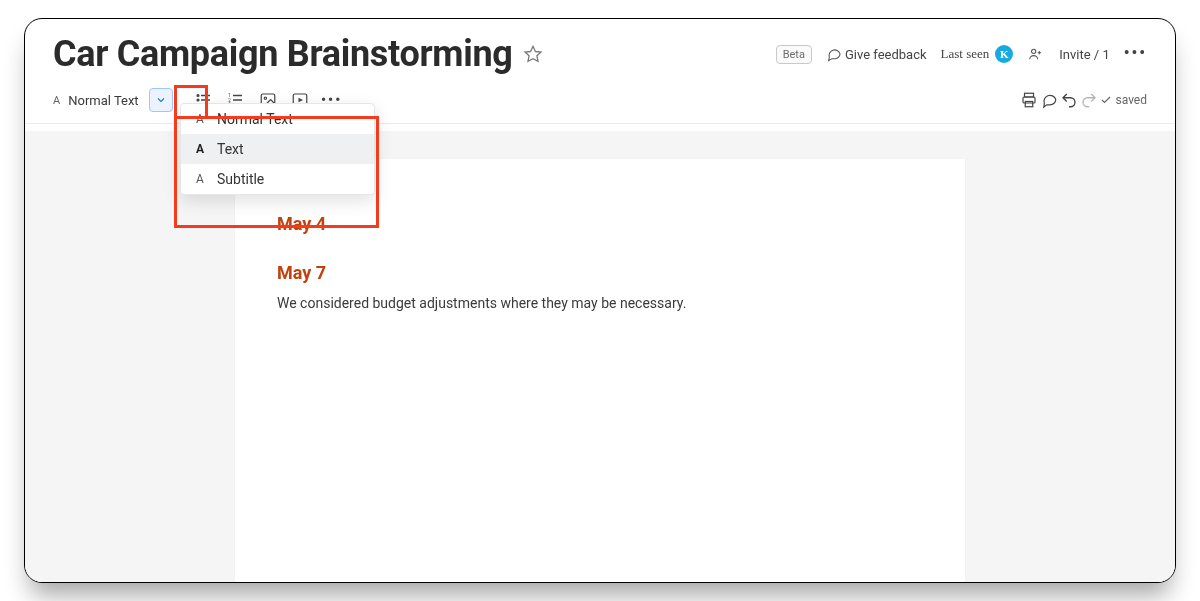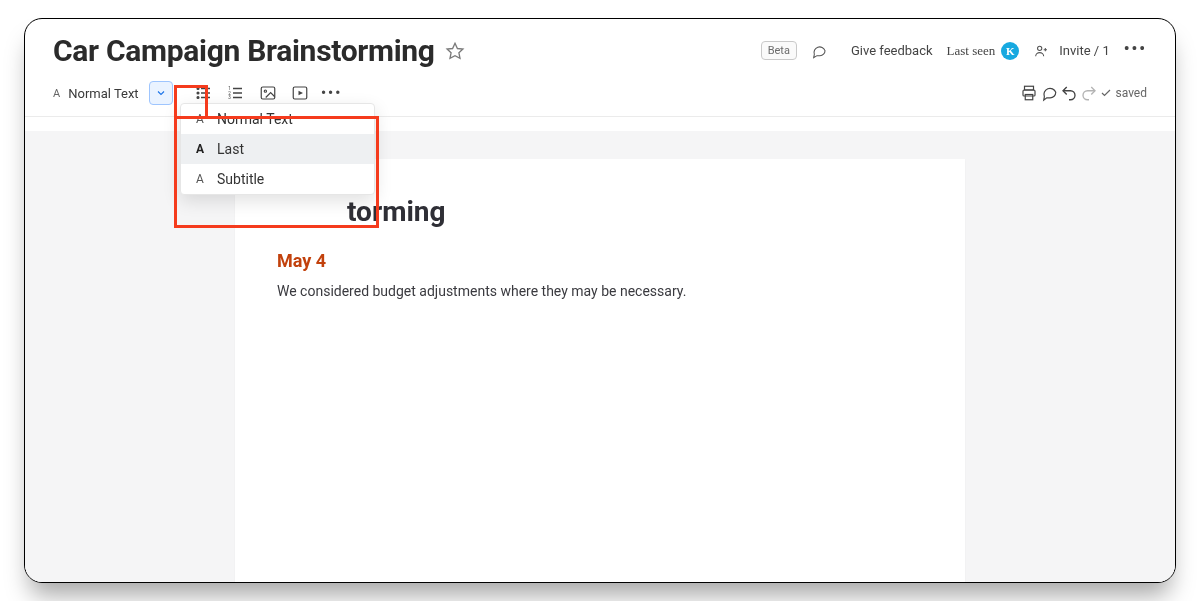--- a/index.html
+++ b/index.html
@@ -24,21 +24,21 @@
   }
 
   
   .header {
     display: flex;
     align-items: center;
     padding: 14px 28px 6px 28px;
     gap: 10px;
   }
   .page-title {
-    font-size: 30px;
+    font-size: 36px;
     font-weight: 700;
     color: #2b2b2b;
     letter-spacing: -0.3px;
   }
   .star-icon {
     width: 20px; height: 20px;
     color: #7a7a7a;
   }
   .header-right {
     margin-left: auto;
@@ -49,29 +49,29 @@
     color: #444;
   }
   .beta-badge {
     border: 1px solid #c9c9c9;
     border-radius: 4px;
     padding: 2px 6px;
     font-size: 11px;
     color: #6b6b6b;
     background: #fafafa;
   }
-  .feedback { display: flex; align-items: center; gap: 24px; }
+  .feedback { display: flex; align-items: center; gap: 3px; }
   .lastseen { display: flex; align-items: center; gap: 6px; font-family: Liberation Serif, serif; }
   .avatar {
     width: 18px; height: 18px; border-radius: 50%;
     background: #17a9e0;
     color: #fff; font-size: 11px; font-weight: 600;
     display: flex; align-items: center; justify-content: center;
   }
-  .invite { display: flex; align-items: center; gap: 10px; text-align: center; }
+  .invite { display: flex; align-items: center; gap: 16px; text-align: center; }
   .header-icon { width: 16px; height: 16px; color: #555; }
   .kebab { letter-spacing: 2px; font-weight: 700; color: #444; font-size: 16px; position: relative; top: -2px; }
 
   
   .toolbar {
     display: flex;
     align-items: center;
     padding: 6px 28px 10px 28px;
     gap: 10px;
     border-bottom: 1px solid #ebebeb;
@@ -297,36 +297,36 @@
         <svg width="12" height="12" viewBox="0 0 24 24" fill="none" stroke="currentColor" stroke-width="2.4">
           <polyline points="4 12 9 17 20 6"></polyline>
         </svg>
         <span>saved</span>
       </span>
     </div>
   </div>
 
   <div class="workspace">
     <div class="doc">
-      <div class="doc-title-frag">torming</div>
 
       <h2>May 4</h2>
 
+      <h2 style="margin-top:28px;">May 7</h2>
       <p>We considered budget adjustments where they may be necessary.</p>
     </div>
   </div>
 
   <div class="dropdown">
     <div class="dropdown-item">
       <span class="A-ico">A</span>
       <span>Normal Text</span>
     </div>
     <div class="dropdown-item hovered">
       <span class="A-ico" style="font-weight:700;color:#222;">A</span>
-      <span>Last</span>
+      <span>Text</span>
     </div>
     <div class="dropdown-item">
       <span class="A-ico">A</span>
       <span>Subtitle</span>
     </div>
   </div>
 
   <div class="anno-chevron"></div>
   <div class="anno-dropdown"></div>
 

